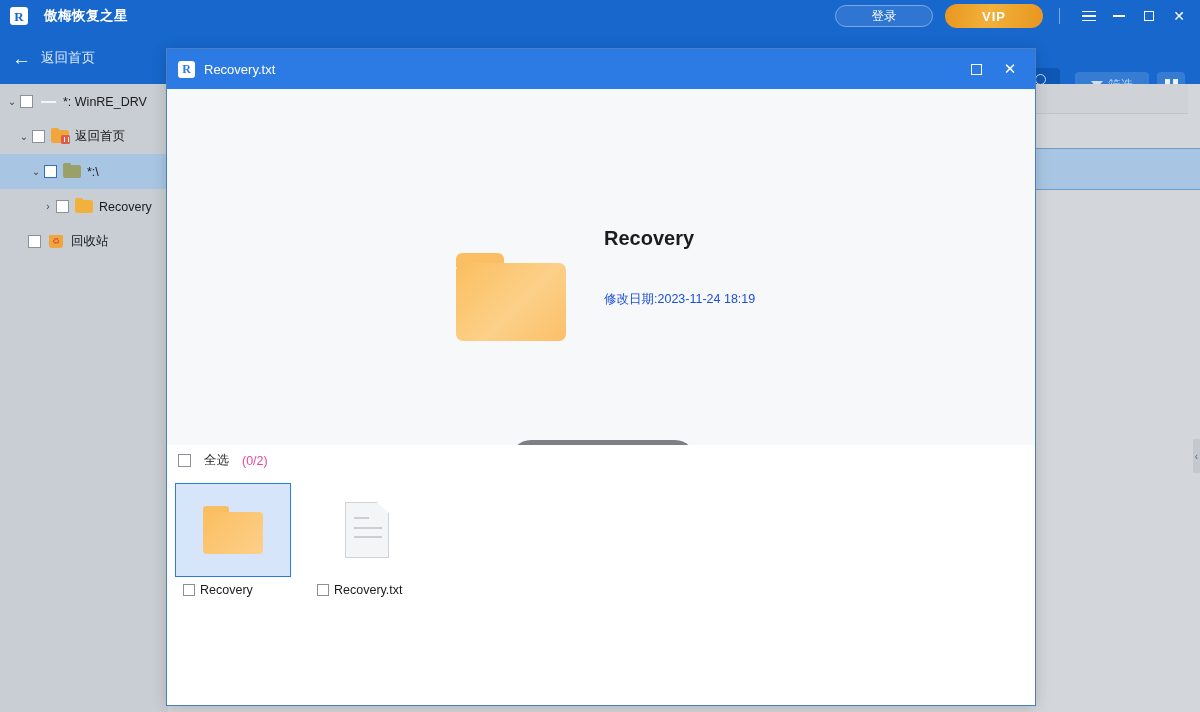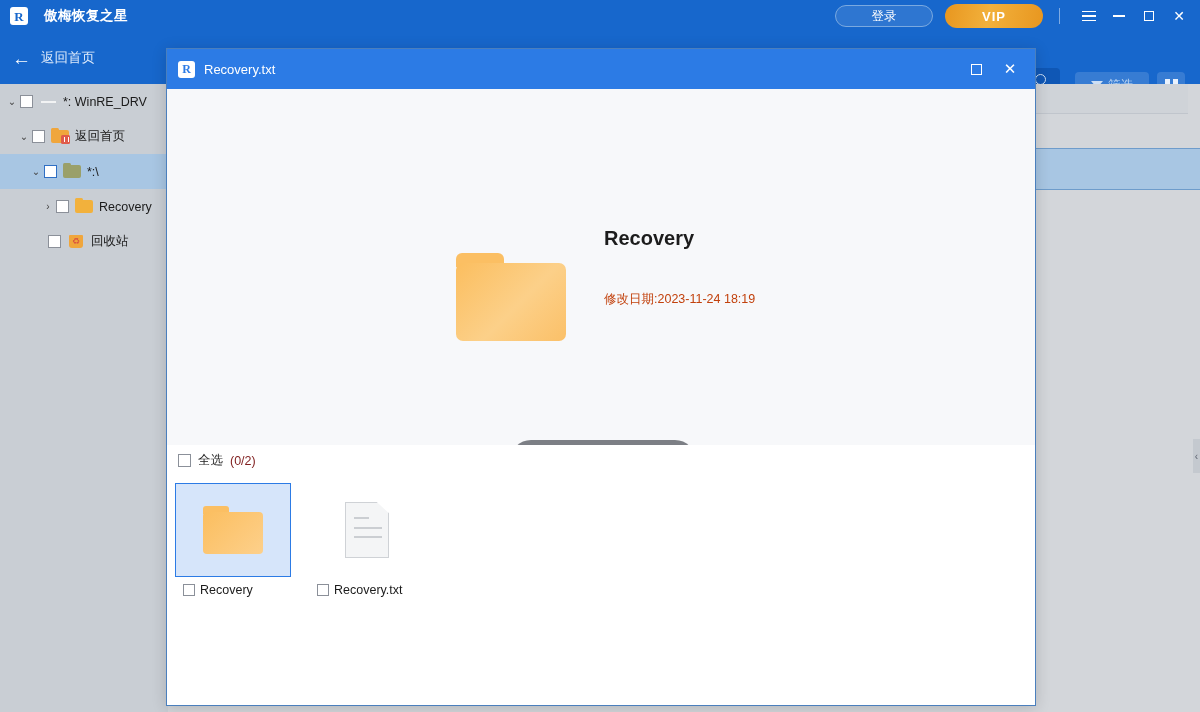--- a/index.html
+++ b/index.html
@@ -243,44 +243,44 @@
     position: absolute; left: 0; top: 10px; width: 110px; height: 78px;
     background: linear-gradient(135deg,#fbbe5f 0%,#fcd089 55%,#fbc068 100%);
     border-radius: 7px;
   }
   .pv-info {
     position: absolute; left: 437px; top: 138px; width: 350px;
   }
   .pv-title {
     font-size: 20px; font-weight: bold; color: #1c1c1c; margin-bottom: 14px;
   }
-  .pv-line { font-size: 12.5px; color: #c2410c; margin-bottom: 15px; margin-top: 41px; }
+  .pv-line { font-size: 12.5px; color: #1d4ed8; margin-bottom: 15px; margin-top: 41px; }
   .pv-gap { height: 22px; }
   .pv-note { font-size: 12.5px; color: #8b9097; margin-bottom: 13px; }
 
   .pager {
     position: absolute; left: 343px; top: 351px; width: 186px; height: 42px;
     background: #7c7f85; border-radius: 21px;
     display: flex; align-items: center; justify-content: space-between;
     padding: 0 20px;
   }
   .pager .arw { color: #dcdde0; font-size: 17px; }
   .pager .cnt { color: #f2f2f3; font-size: 13.5px; }
 
   .thumbs {
     flex: 1; background: #ffffff; position: relative;
   }
   .selectall {
-    position: absolute; left: 11px; top: 7px; display: flex; align-items: center; gap: 7px;
+    position: absolute; left: 11px; top: 7px; display: flex; align-items: center; gap: 13px;
   }
   .selectall .cb2 {
     width: 13px; height: 13px; background: #fff; border: 1px solid #8b9099;
   }
   .sa-label { font-size: 12.5px; color: #1b1b1b; }
-  .sa-count { font-size: 12.5px; color: #7f1d1d; }
+  .sa-count { font-size: 12.5px; color: #ec4899; }
 
   .tile-row { position: absolute; left: 8px; top: 38px; display: flex; gap: 18px; }
   .tile { width: 116px; }
   .tile .art {
     height: 94px; display: flex; align-items: center; justify-content: center;
     border: 1px solid transparent;
   }
   .tile.sel .art { background: #d6e5fa; border: 1px solid #2c7be5; }
   .tile-folder { width: 60px; height: 48px; position: relative; }
   .tile-folder .t {
@@ -409,21 +409,21 @@
 
     <div class="tree-row" style="padding-left:40px;">
       <span class="twisty">›</span>
       <span class="cbox"></span>
       <span class="ic">
           <span class="ic-folder plain"></span>
         </span>
       <span class="row-label">Recovery</span>
     </div>
 
-    <div class="tree-row" style="padding-left:48px;">
+    <div class="tree-row" style="padding-left:28px;">
       <span class="cbox"></span>
       <span class="ic">
           <span class="ic-recycle"></span>
         </span>
       <span class="row-label">回收站</span>
     </div>
 
   </div>
 
   <div class="main-bg">

